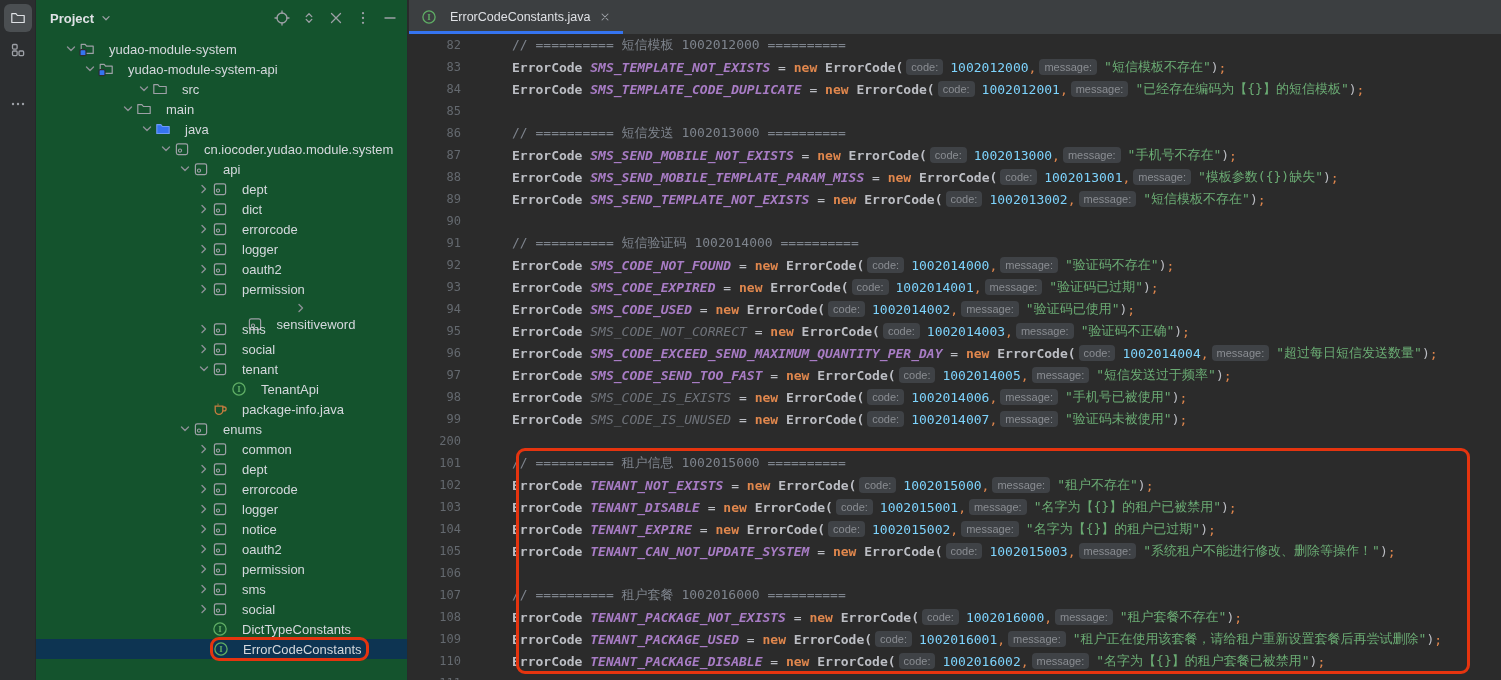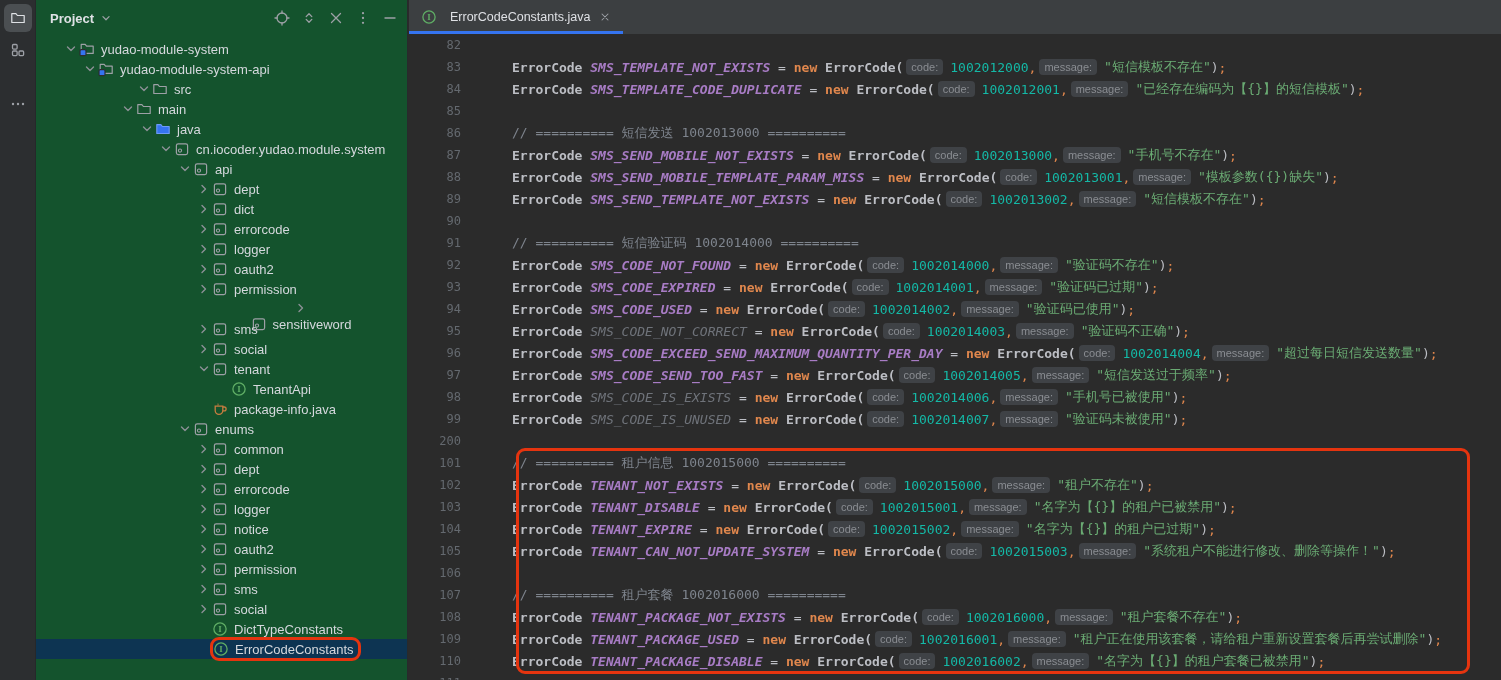--- a/index.html
+++ b/index.html
@@ -26,21 +26,21 @@
     align-items:center; justify-content:center; }
 
   .tree { padding-top:3px; position:relative; }
   .tree-row { height:20px; display:flex; align-items:center; white-space:nowrap;
     color:#d5d8dd; font-size:13px; position:relative; }
   .tree-row.selected { background:#0d3452; }
   .chev { width:17px; height:16px; display:inline-flex; align-items:center;
     justify-content:center; color:#8c9096; flex:0 0 17px; }
   .node-icon { width:16px; height:16px; display:inline-flex; align-items:center;
     justify-content:center; margin-right:6px; flex:0 0 16px; }
-  .node-wrap { display:inline-flex; align-items:center; height:20px; }
+  .node-wrap { display:inline-flex; align-items:center; height:20px;gap:8px; }
   .node-wrap.annotated { outline:3px solid #e5340f; outline-offset:-1px;
     border-radius:7px; padding:0 5px 0 1px; }
 
   
   .editor { position:absolute; left:409px; top:0; right:0; height:680px;
     background:#2b2b2b; overflow:hidden; }
   .tabbar { height:34px; background:#3c3f41; display:flex; align-items:stretch; }
   .tab { display:flex; align-items:center; gap:7px; padding:0 12px;
     position:relative; cursor:default; }
   .tab-title { color:#dfe1e5; font-size:12.5px; }
@@ -56,21 +56,21 @@
   .ctext { font-family:"DejaVu Sans Mono", monospace; font-size:13px;
     padding-left:34px; display:flex; align-items:center; }
 
   .tok-c  { color:#7e848d; }
   .tok-t  { color:#bcbec4; font-weight:700; }
   .tok-f  { color:#a87cc5; font-weight:700; font-style:italic; }
   .tok-fg { color:#6f737a; font-style:italic; }
   .tok-o  { color:#bcbec4; }
   .tok-k  { color:#e0874d; font-weight:700; }
   .tok-m  { color:#bcbec4; font-weight:700; }
-  .tok-n  { color:#14b8a6; }
+  .tok-n  { color:#7dd3fc; }
   .tok-p  { color:#e0874d; }
   .tok-s  { color:#6aab73; }
   .pill { background:#3f4246; color:#8a8d92; border-radius:4px; padding:0 5px;
     font-size:11px; line-height:16px; font-family:"Liberation Sans", sans-serif;
     display:inline-block; margin:0 7px 0 3px; }
   .pill.msg { }
 
   
   .code-annotation { position:absolute; left:516px; top:448px; width:954px;
     height:226px; border:3px solid #e5340f; border-radius:9px; z-index:5;
@@ -641,21 +641,21 @@
       <span class="tab-title">ErrorCodeConstants.java</span>
       <span class="tab-close">
         <svg width="12" height="12" viewBox="0 0 16 16">
             <path d="M4 4l8 8M12 4l-8 8" stroke="currentColor" stroke-width="1.4" stroke-linecap="round"></path>
           </svg>
       </span>
       <span class="tab-underline"></span>
     </div>
   </div>
   <div class="code-area">
-      <div class="code-row"><span class="lnum">82</span></div>
+      <div class="code-row"><span class="lnum">82</span><span class="ctext"><span class="tok-c">// ========== 短信模板 1002012000 ==========</span></span></div>
       <div class="code-row"><span class="lnum">83</span><span class="ctext"><span class="tok-t">ErrorCode </span><span class="tok-f">SMS_TEMPLATE_NOT_EXISTS</span><span class="tok-o"> = </span><span class="tok-k">new</span><span class="tok-m"> ErrorCode(</span><span class="pill">code:</span><span class="tok-n">1002012000</span><span class="tok-p">,</span><span class="pill msg">message:</span><span class="tok-s">"短信模板不存在"</span><span class="tok-o">)</span><span class="tok-p">;</span></span></div>
       <div class="code-row"><span class="lnum">84</span><span class="ctext"><span class="tok-t">ErrorCode </span><span class="tok-f">SMS_TEMPLATE_CODE_DUPLICATE</span><span class="tok-o"> = </span><span class="tok-k">new</span><span class="tok-m"> ErrorCode(</span><span class="pill">code:</span><span class="tok-n">1002012001</span><span class="tok-p">,</span><span class="pill msg">message:</span><span class="tok-s">"已经存在编码为【{}】的短信模板"</span><span class="tok-o">)</span><span class="tok-p">;</span></span></div>
       <div class="code-row"><span class="lnum">85</span><span class="ctext"></span></div>
       <div class="code-row"><span class="lnum">86</span><span class="ctext"><span class="tok-c">// ========== 短信发送 1002013000 ==========</span></span></div>
       <div class="code-row"><span class="lnum">87</span><span class="ctext"><span class="tok-t">ErrorCode </span><span class="tok-f">SMS_SEND_MOBILE_NOT_EXISTS</span><span class="tok-o"> = </span><span class="tok-k">new</span><span class="tok-m"> ErrorCode(</span><span class="pill">code:</span><span class="tok-n">1002013000</span><span class="tok-p">,</span><span class="pill msg">message:</span><span class="tok-s">"手机号不存在"</span><span class="tok-o">)</span><span class="tok-p">;</span></span></div>
       <div class="code-row"><span class="lnum">88</span><span class="ctext"><span class="tok-t">ErrorCode </span><span class="tok-f">SMS_SEND_MOBILE_TEMPLATE_PARAM_MISS</span><span class="tok-o"> = </span><span class="tok-k">new</span><span class="tok-m"> ErrorCode(</span><span class="pill">code:</span><span class="tok-n">1002013001</span><span class="tok-p">,</span><span class="pill msg">message:</span><span class="tok-s">"模板参数({})缺失"</span><span class="tok-o">)</span><span class="tok-p">;</span></span></div>
       <div class="code-row"><span class="lnum">89</span><span class="ctext"><span class="tok-t">ErrorCode </span><span class="tok-f">SMS_SEND_TEMPLATE_NOT_EXISTS</span><span class="tok-o"> = </span><span class="tok-k">new</span><span class="tok-m"> ErrorCode(</span><span class="pill">code:</span><span class="tok-n">1002013002</span><span class="tok-p">,</span><span class="pill msg">message:</span><span class="tok-s">"短信模板不存在"</span><span class="tok-o">)</span><span class="tok-p">;</span></span></div>
       <div class="code-row"><span class="lnum">90</span><span class="ctext"></span></div>
       <div class="code-row"><span class="lnum">91</span><span class="ctext"><span class="tok-c">// ========== 短信验证码 1002014000 ==========</span></span></div>
       <div class="code-row"><span class="lnum">92</span><span class="ctext"><span class="tok-t">ErrorCode </span><span class="tok-f">SMS_CODE_NOT_FOUND</span><span class="tok-o"> = </span><span class="tok-k">new</span><span class="tok-m"> ErrorCode(</span><span class="pill">code:</span><span class="tok-n">1002014000</span><span class="tok-p">,</span><span class="pill msg">message:</span><span class="tok-s">"验证码不存在"</span><span class="tok-o">)</span><span class="tok-p">;</span></span></div>

